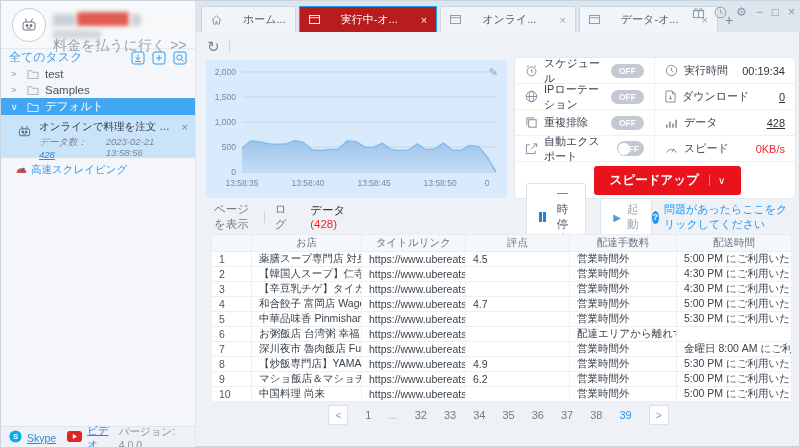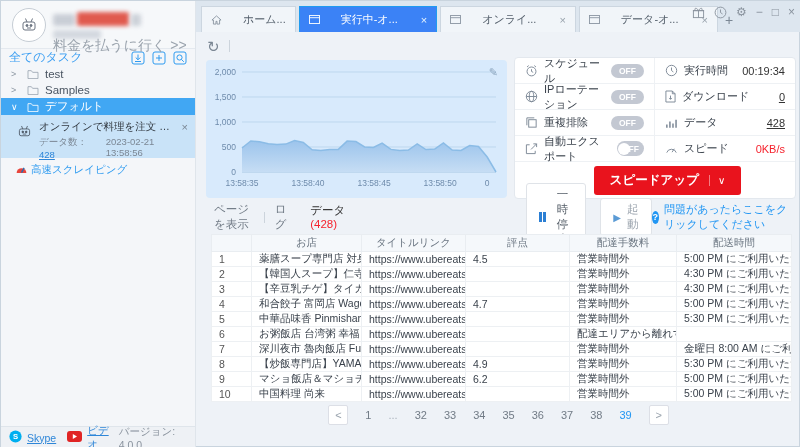--- a/index.html
+++ b/index.html
@@ -29,38 +29,38 @@
   .tree-row .chev { width:10px; font-size:9px; color:#8a95a1; }
   .tree-row.selected { background:#41a7f3; color:#fff; height:17px;}
   .tree-row.selected .chev { color:#fff; }
   .folder-ico { color:#9aa5b1; display:inline-flex; }
   .tree-row.selected .folder-ico { color:#fff; }
   .task-card { position:relative; background:#c9e3f8; padding:5px 8px 5px 38px; height:43px; cursor:pointer;}
   .task-card .robot { position:absolute; left:15px; top:8px; color:#4a5562; }
   .task-title { font-size:10.5px; color:#333a42; white-space:nowrap; overflow:hidden;
     text-overflow:ellipsis; width:132px; }
   .task-close { position:absolute; right:7px; top:6px; color:#7b8794; font-size:11px; cursor:pointer;}
-  .task-meta { font-size:9.5px; color:#7b8794; margin-top:2px; display:flex; gap:8px; }
+  .task-meta { font-size:9.5px; color:#7b8794; margin-top:2px; display:flex; gap:8px;font-style:italic; }
   .task-meta .cnt { color:#2e86d8; text-decoration:underline; cursor:pointer;}
   .task-mode { position:relative; margin-left:-24px; margin-top:3px; font-size:10.5px; color:#2e9bf0;
     display:flex; align-items:center; gap:3px;}
   #sidebar-footer { position:absolute; left:0; bottom:0; width:194px; height:22px;
     background:#eef1f5; border-top:1px solid #dfe5eb; display:flex; align-items:center;
     padding:0 8px; gap:5px; font-size:10.5px; }
   #sidebar-footer a { color:#2e86d8; text-decoration:underline; cursor:pointer; }
   .version { margin-left:auto; color:#8a939e; }
 
   
   #main { position:absolute; left:195px; top:0; width:605px; height:447px; }
   #tabbar { height:31px; background:#dde6ef; display:flex; align-items:flex-end; padding-left:5px; }
   .tab { height:26px; margin-right:3px; display:flex; align-items:center; gap:21px;
     padding:0 9px; font-size:11px; color:#55606c; background:#f1f5f9;
     border:1px solid #ccd6e0; border-bottom:none; cursor:pointer; }
   .tab .t-ico { display:inline-flex; color:#8a95a1; }
-  .tab.active { background:#3b82f6; color:#fff; border-color:#1f9bf0;text-align:center; }
+  .tab.active { background:#b91c1c; color:#fff; border-color:#1f9bf0;text-align:center; }
   .tab.active .t-ico { color:#fff; }
   .tab .t-close { font-size:11px; color:#99a3ad; margin-left:2px; }
   .tab.active .t-close { color:#e8f4fd; }
   .newtab { font-size:14px; color:#7b8794; margin:0 0 4px 4px; cursor:pointer; }
   #win-controls { position:absolute; right:6px; top:4px; display:flex; gap:9px; align-items:center;
     color:#8a939e; font-size:12px; }
   #win-controls span { cursor:pointer; display:inline-flex; }
 
   #toolbar-row { height:28px; display:flex; align-items:center; padding-left:11px; gap:9px; }
   .refresh { font-size:15px; color:#7b8794; cursor:pointer; line-height:1; }

